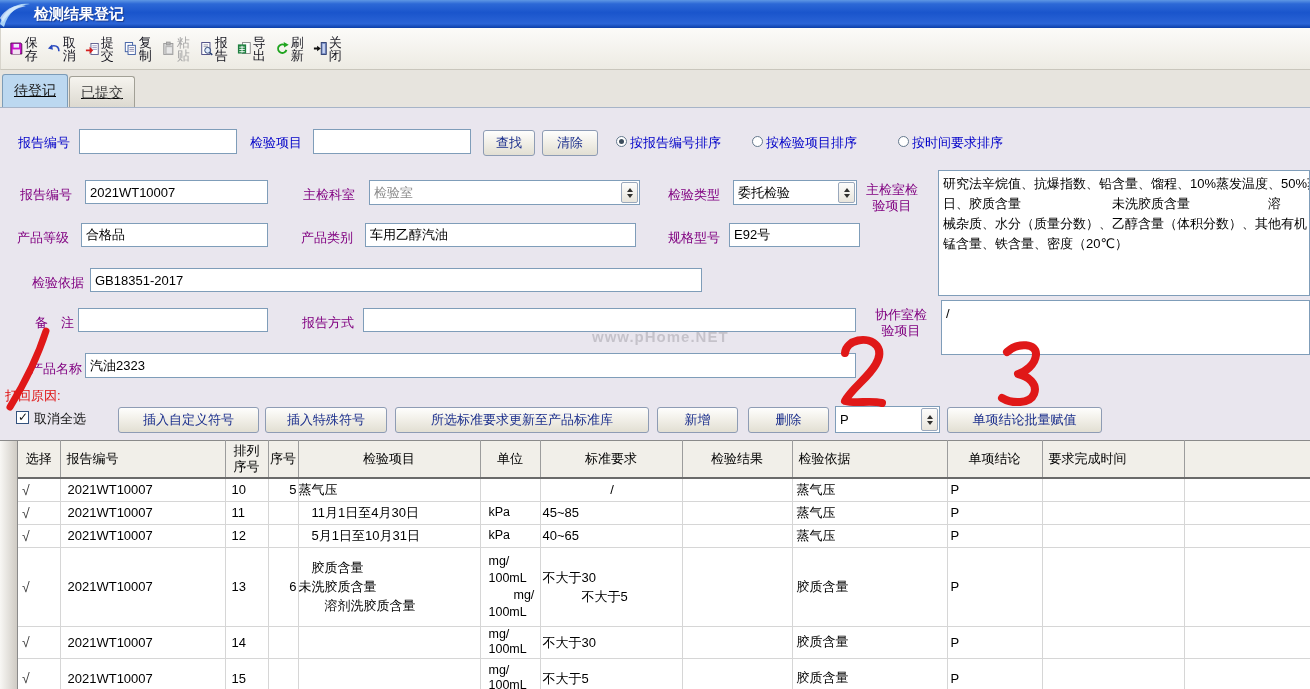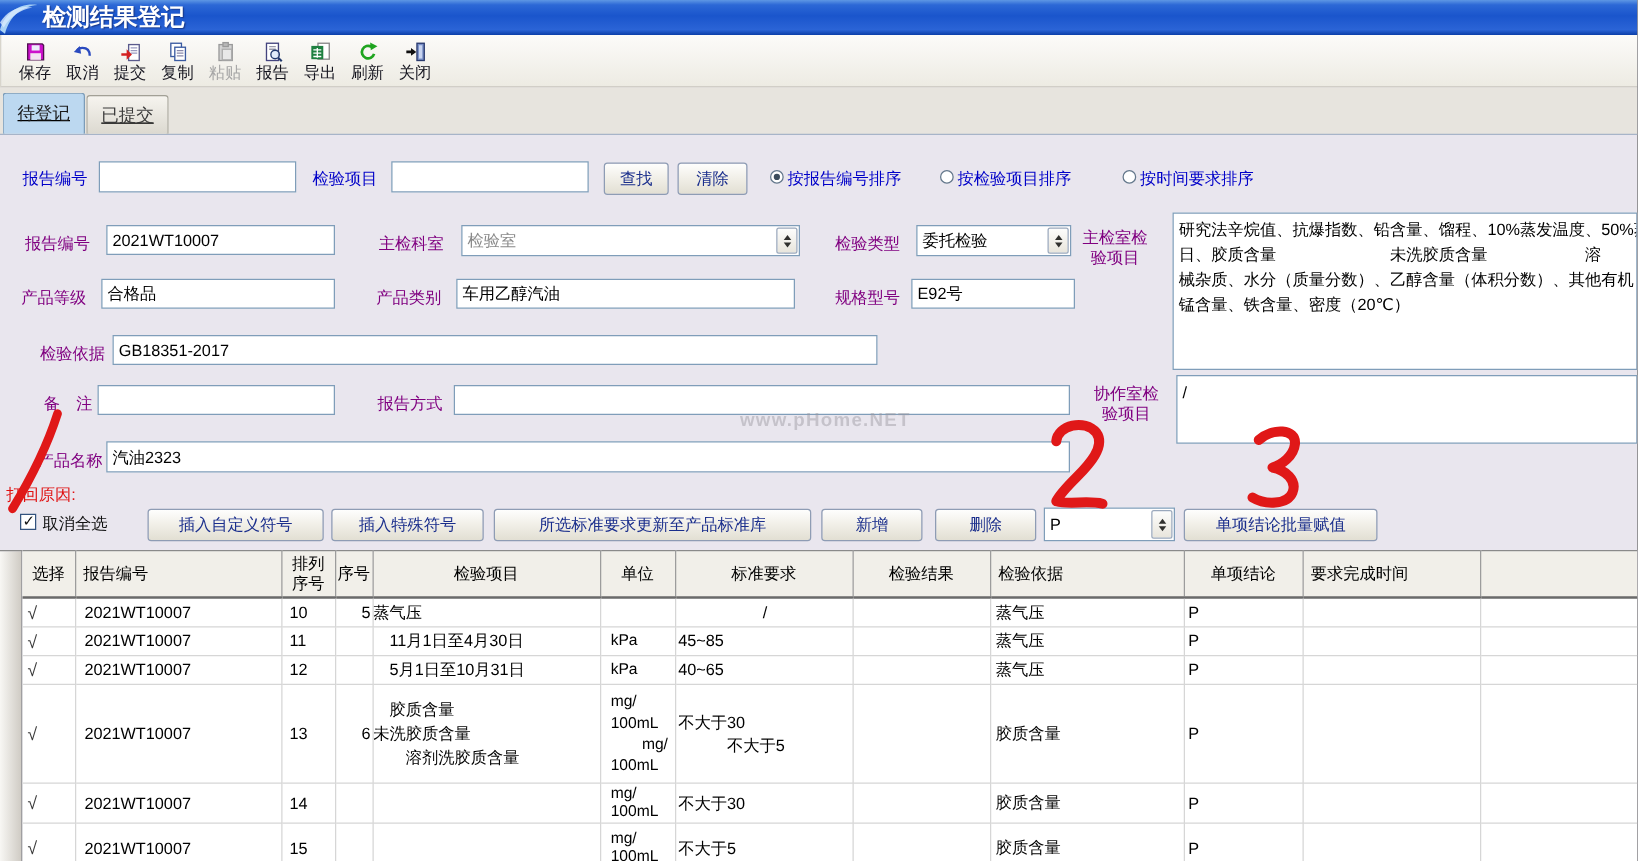--- a/index.html
+++ b/index.html
@@ -10,29 +10,29 @@
     font-family:"Liberation Sans","DejaVu Sans",sans-serif;
     font-size:13px; color:#000;
   }
   
   .titlebar{
     position:absolute; left:0; top:0; width:1310px; height:28px;
     background:linear-gradient(180deg,#5E97E4 0%,#2C68D6 14%,#1A55CC 45%,#2B64D6 85%,#0B3EA8 100%);
     display:flex; align-items:center;
   }
   .titlebar .logo{ position:absolute; left:0; top:0; }
-  .titlebar .wtitle{ margin-left:34px; color:#fff; font-weight:bold; font-size:19px; text-shadow:1px 1px 1px #1A3A8C; }
+  .titlebar .wtitle{ margin-left:34px; color:#fff; font-weight:bold; font-size:15px; text-shadow:1px 1px 1px #1A3A8C; }
   
   .toolbar{
     position:absolute; left:0; top:28px; width:1310px; height:42px;
     background:linear-gradient(180deg,#FCFBF9,#EDEBE3);
     border-bottom:1px solid #C9C6BC; border-left:1px solid #D8D5CC;
     display:flex; align-items:center; padding-left:8px;
   }
-  .tbtn{ width:38px; height:38px; display:flex; flex-direction:column; align-items:center; justify-content:center; gap:1px; cursor:default; }
+  .tbtn{ width:38px; height:38px; display:flex; align-items:center; justify-content:center; gap:1px; cursor:default; }
   .tbtn svg{ width:17px; height:17px; }
   .tbtn .tlabel{ font-size:13px; color:#15151F; line-height:13px; }
   .tbtn.disabled .tlabel{ color:#A6A6A6; }
   
   .tabbar{
     position:absolute; left:0; top:70px; width:1310px; height:38px;
     background:#E7E4DE; border-bottom:1px solid #A7B4C8;
     display:flex; align-items:flex-end; padding-left:2px;text-decoration:underline;
   }
   .tab{ height:31px; padding:7px 11px 0; font-size:14px; border:1px solid #A2A096; border-bottom:none; border-radius:3px 3px 0 0;

